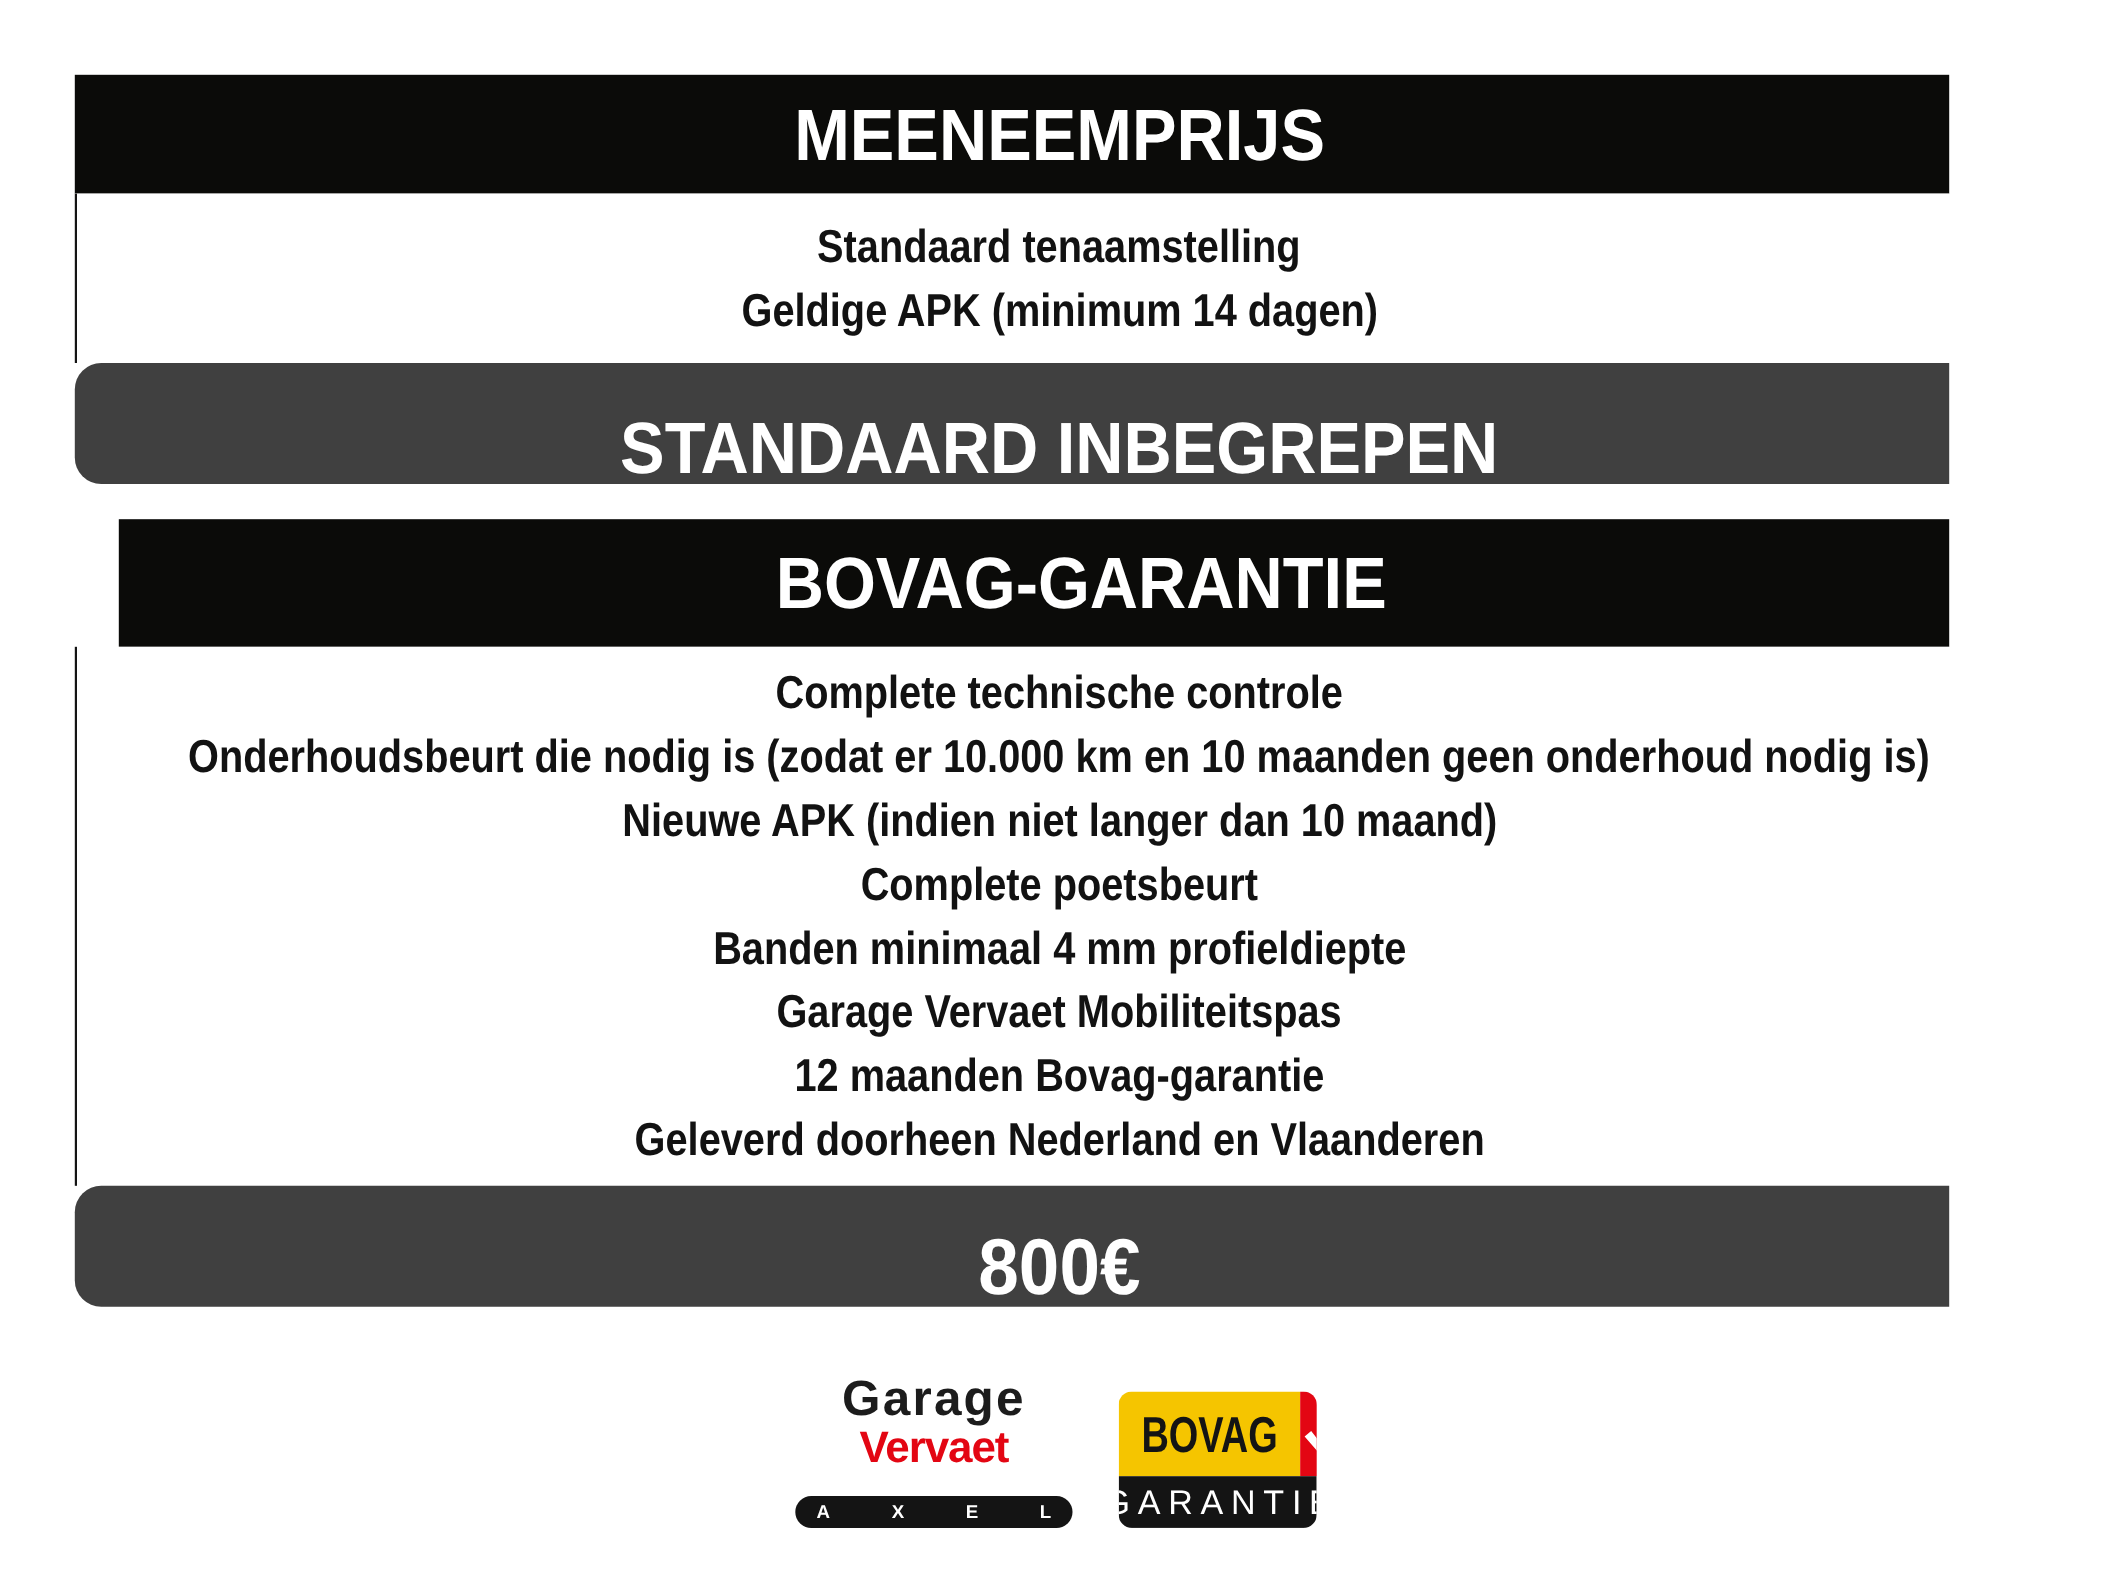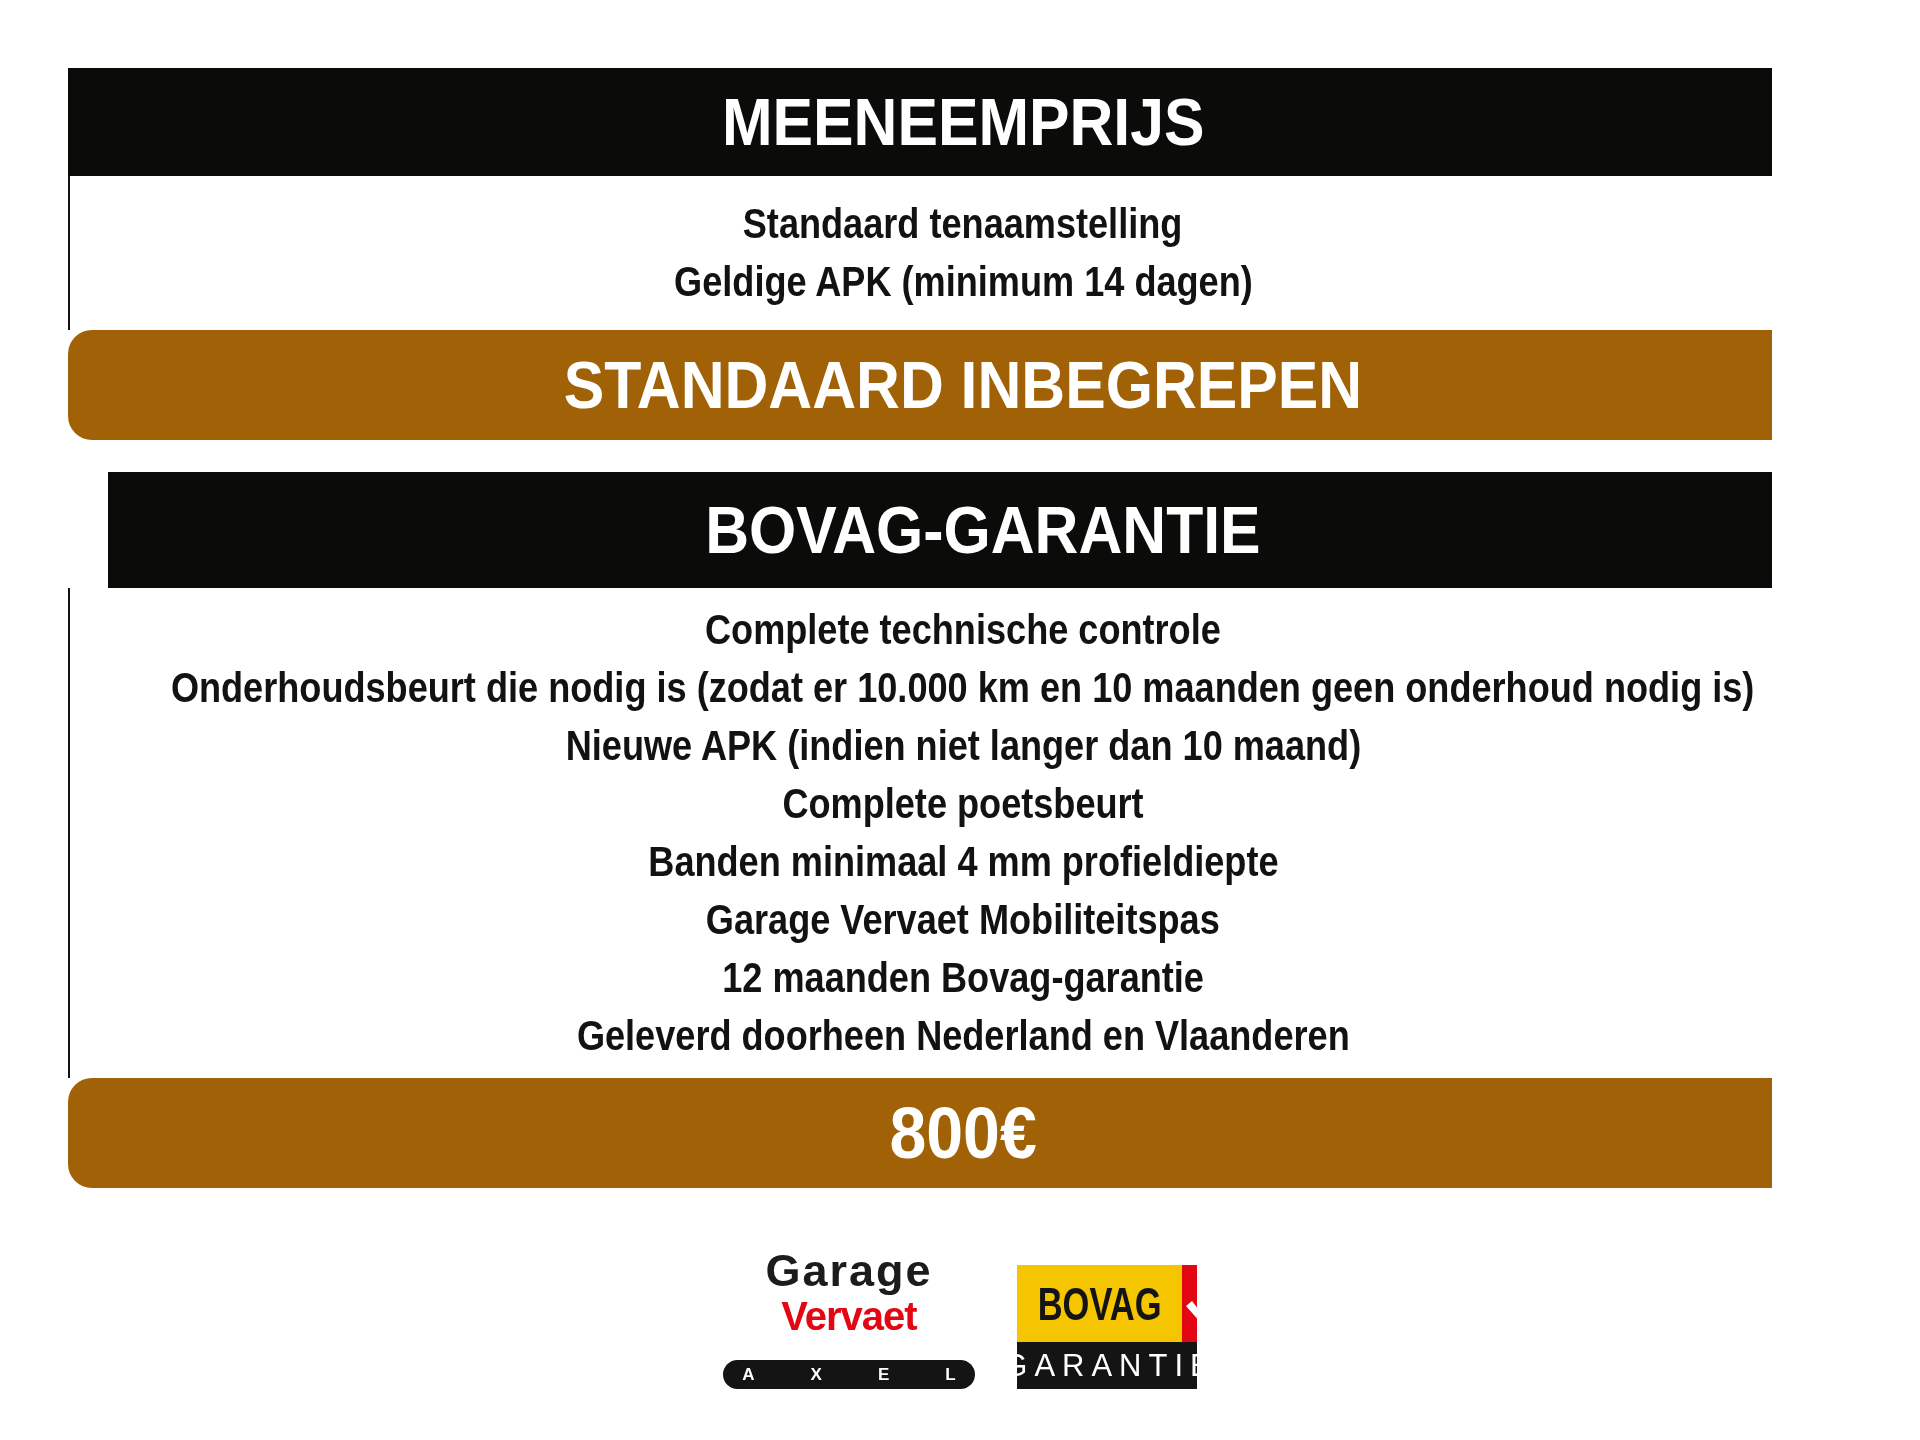--- a/index.html
+++ b/index.html
@@ -14,22 +14,22 @@
     position:absolute;
     left:68px;top:68px;width:1790px;
   }
   
   .bar-black{
     height:108px;background:#0b0b09;
     display:flex;align-items:center;justify-content:center;
   }
   .bar-black.second{height:116px;margin-left:40px;}
   .bar-red{
-    height:110px;background:#a16207;
-    display:flex;align-items:center;justify-content:center;border-radius:24px;
+    height:110px;background:#404040;
+    display:flex;align-items:flex-end;justify-content:center;border-radius:24px;
   }
   .bar-title{
     color:#ffffff;font-weight:700;font-size:66px;line-height:1;
     display:inline-block;transform:scaleX(0.92);transform-origin:50% 50%;
     white-space:nowrap;letter-spacing:0px;
   }
   .price-title{font-size:72px;}
   .gap{height:32px;background:transparent;}
   
   .body-white{
@@ -65,21 +65,21 @@
   }
   .axel-pill{
     margin-top:24px;width:252px;height:29px;border-radius:15px;
     background:#141414;display:flex;align-items:center;justify-content:center;
   }
   .axel-pill span{
     color:#ffffff;font-size:17px;font-weight:700;line-height:1;
     letter-spacing:56px;margin-right:-56px;
   }
   .bovag-badge{
-    width:180px;height:124px;border-radius:0;overflow:hidden;
+    width:180px;height:124px;border-radius:12px;overflow:hidden;
     display:flex;flex-direction:column;
   }
   .bovag-top{flex:1;display:flex;}
   .bovag-yellow{
     flex:1;background:#f5c500;
     display:flex;align-items:center;justify-content:center;
   }
   .bovag-name{
     color:#141414;font-weight:700;font-size:46px;line-height:1;
     display:inline-block;transform:scaleX(0.75);transform-origin:50% 50%;

